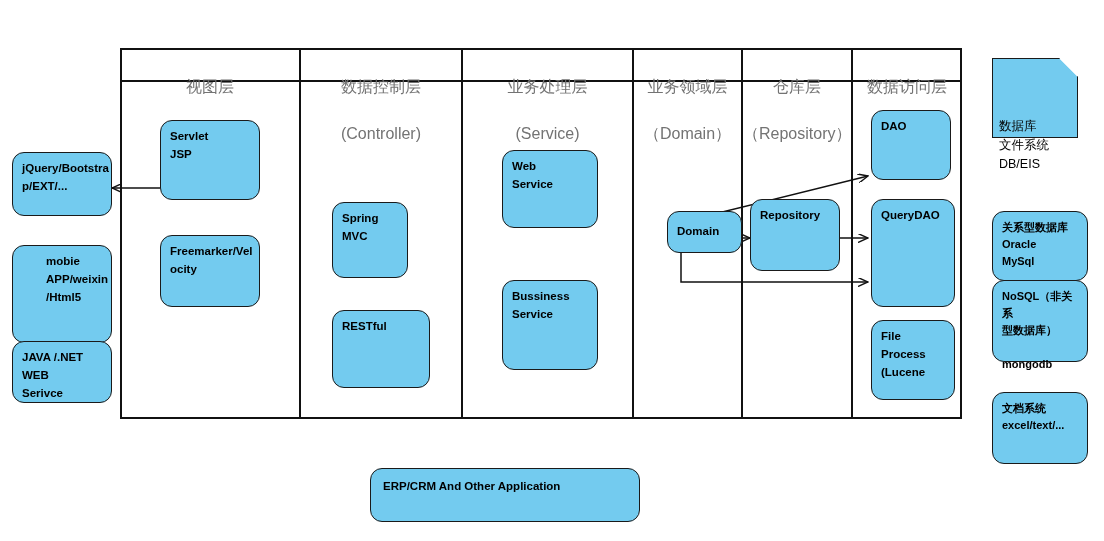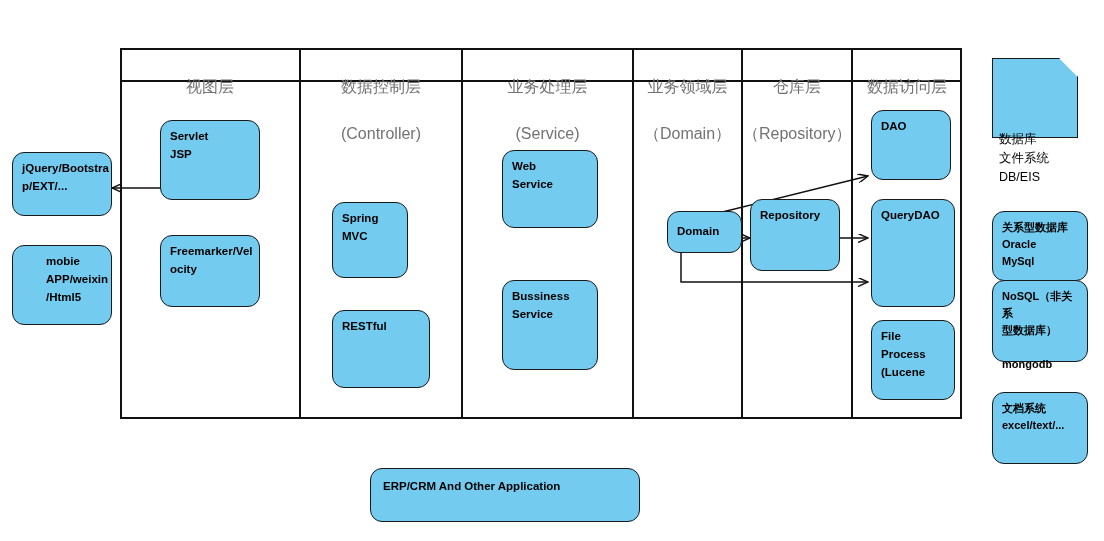--- a/index.html
+++ b/index.html
@@ -48,21 +48,21 @@
   }
 
   
   .note{
     position:absolute;
     box-sizing:border-box;
     font-size:12.5px;
     color:#000;
     line-height:1.5;
     white-space:pre-line;
-    padding:16px 7px;
+    padding:3px 7px;
   }
   .note .sheet{
     position:absolute;left:0;top:0;right:0;bottom:0;
     background:#73CBEF;
     border:1.6px solid #1a1a1a;
     clip-path:polygon(0 0, calc(100% - 19px) 0, 100% 19px, 100% 100%, 0 100%);
     z-index:0;
   }
   .note .fold{
     position:absolute;
@@ -147,24 +147,27 @@
     </g>
 
     <g>
       <path d="M840,238 L868,238" fill="none" stroke="#111" stroke-width="1.5" marker-end="url(#ah)"></path>
     </g>
   </svg>
 
   <div class="rbox" style="left:12px;top:152px;width:100px;height:64px;">jQuery/Bootstra
 p/EXT/...</div>
 
-  <div class="rbox" style="left:12px;top:245px;width:100px;height:80px;padding-left:33px;">mobie
+  <div class="rbox" style="left:12px;top:245px;width:100px;height:98px;padding-left:33px;">mobie
 APP/weixin
 /Html5</div>
 
+  <div class="rbox" style="left:12px;top:341px;width:100px;height:62px;">JAVA /.NET
+WEB
+Serivce</div>
 
   <div class="rbox" style="left:160px;top:120px;width:100px;height:80px;">Servlet
 JSP</div>
 
   <div class="rbox" style="left:160px;top:235px;width:100px;height:72px;">Freemarker/Vel
 ocity</div>
 
   <div class="rbox" style="left:332px;top:202px;width:76px;height:76px;">Spring
 MVC</div>
 

